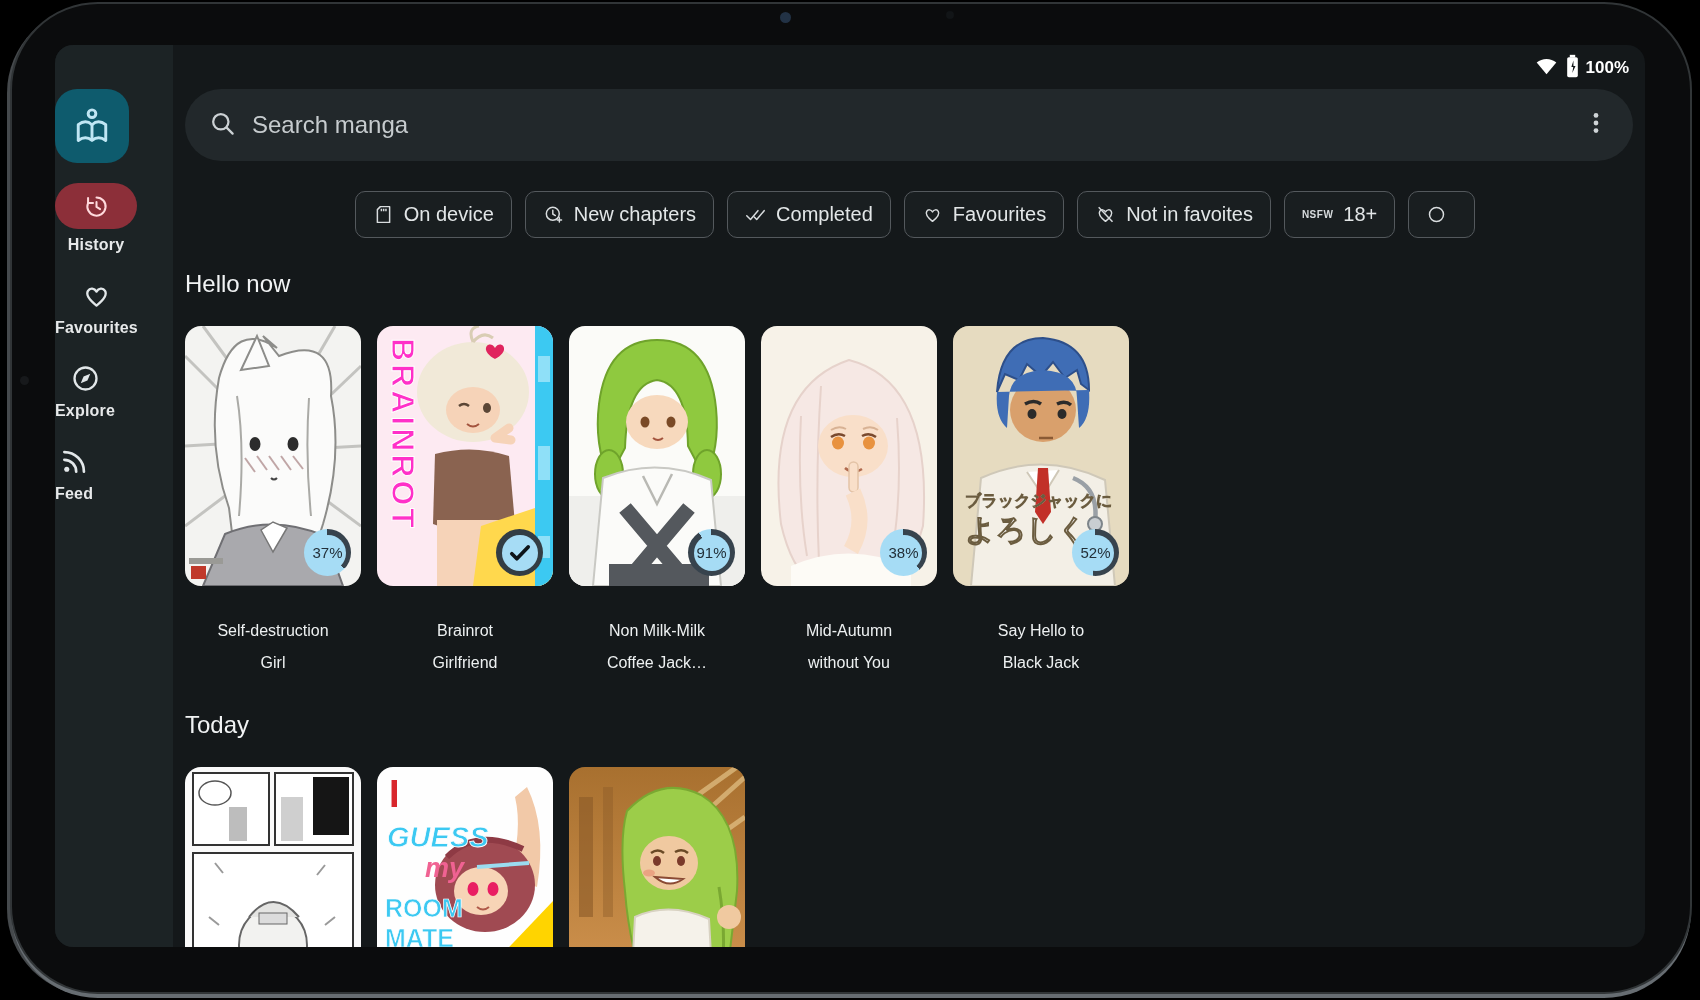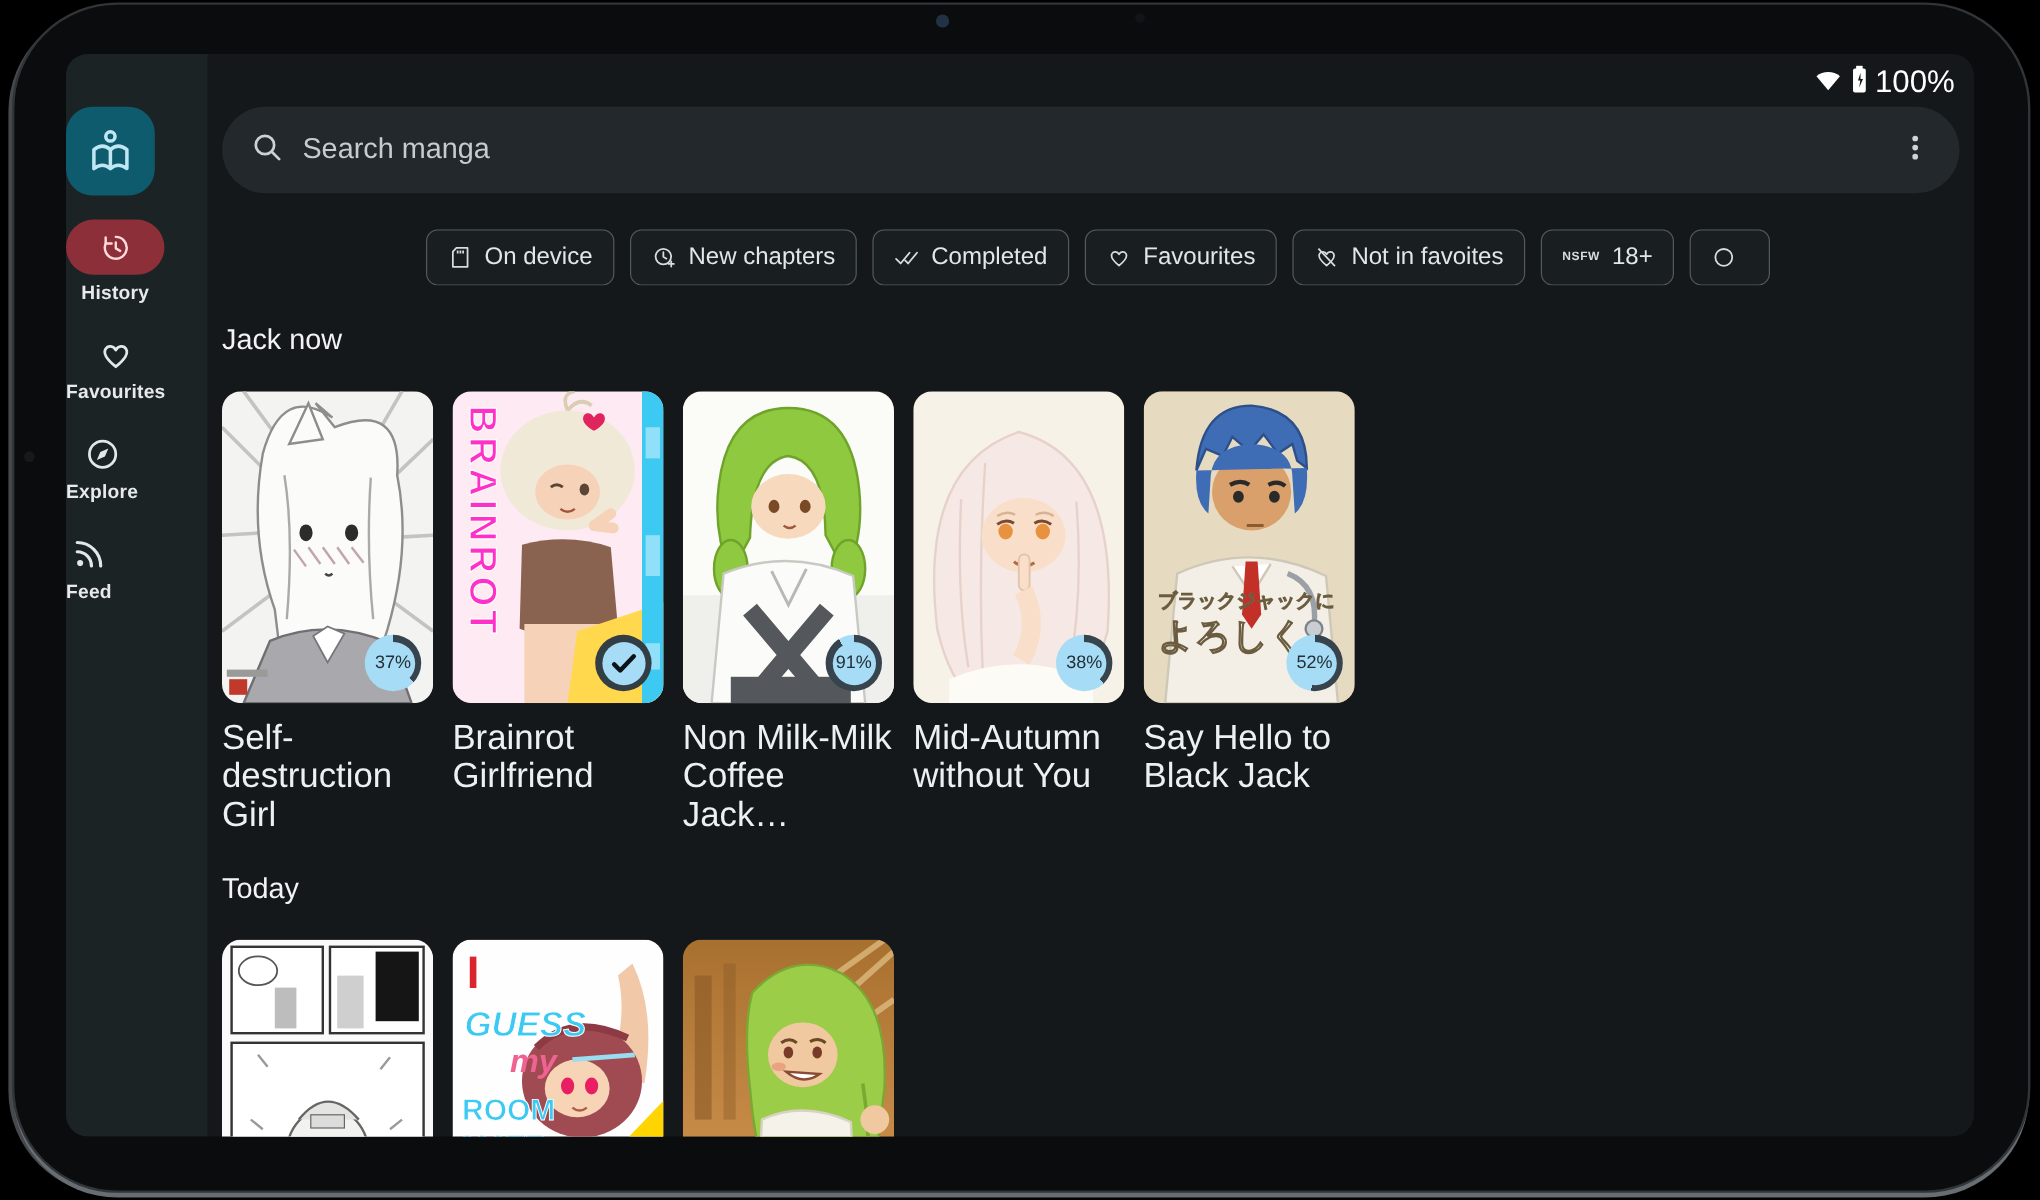--- a/index.html
+++ b/index.html
@@ -14,21 +14,21 @@
   .cam-dot.c2{left:934px;top:7px;width:8px;height:8px;background:#121517;}
   .cam-dot.side{left:8px;top:372px;width:9px;height:9px;background:#17191b;}
 
   
   .screen{position:absolute;left:43px;top:41px;width:1590px;height:902px;background:#14181a;
           border-radius:18px;overflow:hidden;}
 
   
   .time{position:absolute;left:10px;top:7px;color:#fff;font-size:21px;font-weight:700;letter-spacing:.3px;}
   .status-right{position:absolute;right:16px;top:8px;display:flex;align-items:center;gap:7px;}
-  .status-right .pct{color:#fff;font-size:26px;font-weight:400;}
+  .status-right .pct{color:#fff;font-size:17px;font-weight:700;}
 
   
   .sidebar{position:absolute;left:0;top:0;bottom:0;width:118px;background:#1c2325;display:flex;flex-direction:column;align-items:flex-start;}
   .app-icon{margin-top:44px;width:74px;height:74px;border-radius:22px;background:#0e5b6d;display:flex;align-items:center;justify-content:center;cursor:pointer;}
   .rail-item{display:flex;flex-direction:column;align-items:center;cursor:pointer;}
   .rail-pill{width:82px;height:46px;border-radius:23px;display:flex;align-items:center;justify-content:center;}
   .rail-pill.active{background:#8c2f39;}
   .rail-item .lbl{margin-top:7px;font-size:16px;font-weight:600;color:#e7e9ea;letter-spacing:.2px;}
   .rail-item.first{margin-top:20px;}
   .rail-item + .rail-item{margin-top:24px;}
@@ -43,21 +43,21 @@
 
   .chips-row{margin-top:30px;margin-right:-12px;display:flex;gap:13px;overflow:hidden;height:47px;justify-content:center;}
   .chip{flex:0 0 auto;display:flex;align-items:center;gap:10px;padding:0 17px;height:45px;border:1.5px solid #54595d;border-radius:10px;background:#191e20;color:#e2e6e7;font-size:20px;white-space:nowrap;cursor:pointer;}
   .nsfw-badge{display:flex;flex-direction:row;justify-content:center;font-size:10px;line-height:9px;font-weight:700;color:#d8dcde;letter-spacing:.5px;}
 
   .section-header{margin-top:32px;font-size:24px;font-weight:500;color:#f1f3f4;}
   .covers-row{margin-top:28px;display:flex;gap:16px;}
   .card{width:176px;cursor:pointer;}
   .cover{position:relative;width:176px;height:260px;border-radius:16px;overflow:hidden;background:#222;}
   .cover svg{display:block;}
-  .title{margin-top:13px;font-size:29px;line-height:32px;color:#edf0f1;}
+  .title{margin-top:29px;font-size:16px;line-height:32px;color:#edf0f1;text-align:center;}
 
   
   .badge{position:absolute;right:10px;bottom:10px;width:47px;height:47px;border-radius:50%;
          background:conic-gradient(#37434d calc(var(--p,0)*1%), #a6dcf5 0);}
   .badge.completed{background:#333d44;}
   .badge .badge-inner{position:absolute;inset:5.5px;border-radius:50%;background:#a6dcf5;display:flex;align-items:center;justify-content:center;font-size:15px;font-weight:400;color:#233039;}
 
   .v-text{writing-mode:vertical-rl;font-weight:900;letter-spacing:3px;}
 </style>
 </head>
@@ -202,21 +202,21 @@
           <span>18+</span>
         </div>
         <div class="chip">
           <svg width="21" height="21" viewBox="0 0 24 24" fill="none" stroke="#d8dcde" stroke-width="1.7">
             <circle cx="12" cy="12" r="8"></circle>
           </svg>
           <span></span>
         </div>
       </div>
 
-      <div class="section-header">Jack now</div>
+      <div class="section-header">Hello now</div>
 
       <div class="covers-row">
 
         <div class="card">
           <div class="cover">
             <svg width="176" height="260" viewBox="0 0 176 260">
               <rect width="176" height="260" fill="#f3f3f1"></rect>
               <g stroke="#c3c3c0" stroke-width="3">
                 <path d="M0 30 L52 82"></path>
                   <path d="M18 0 L62 60"></path>

